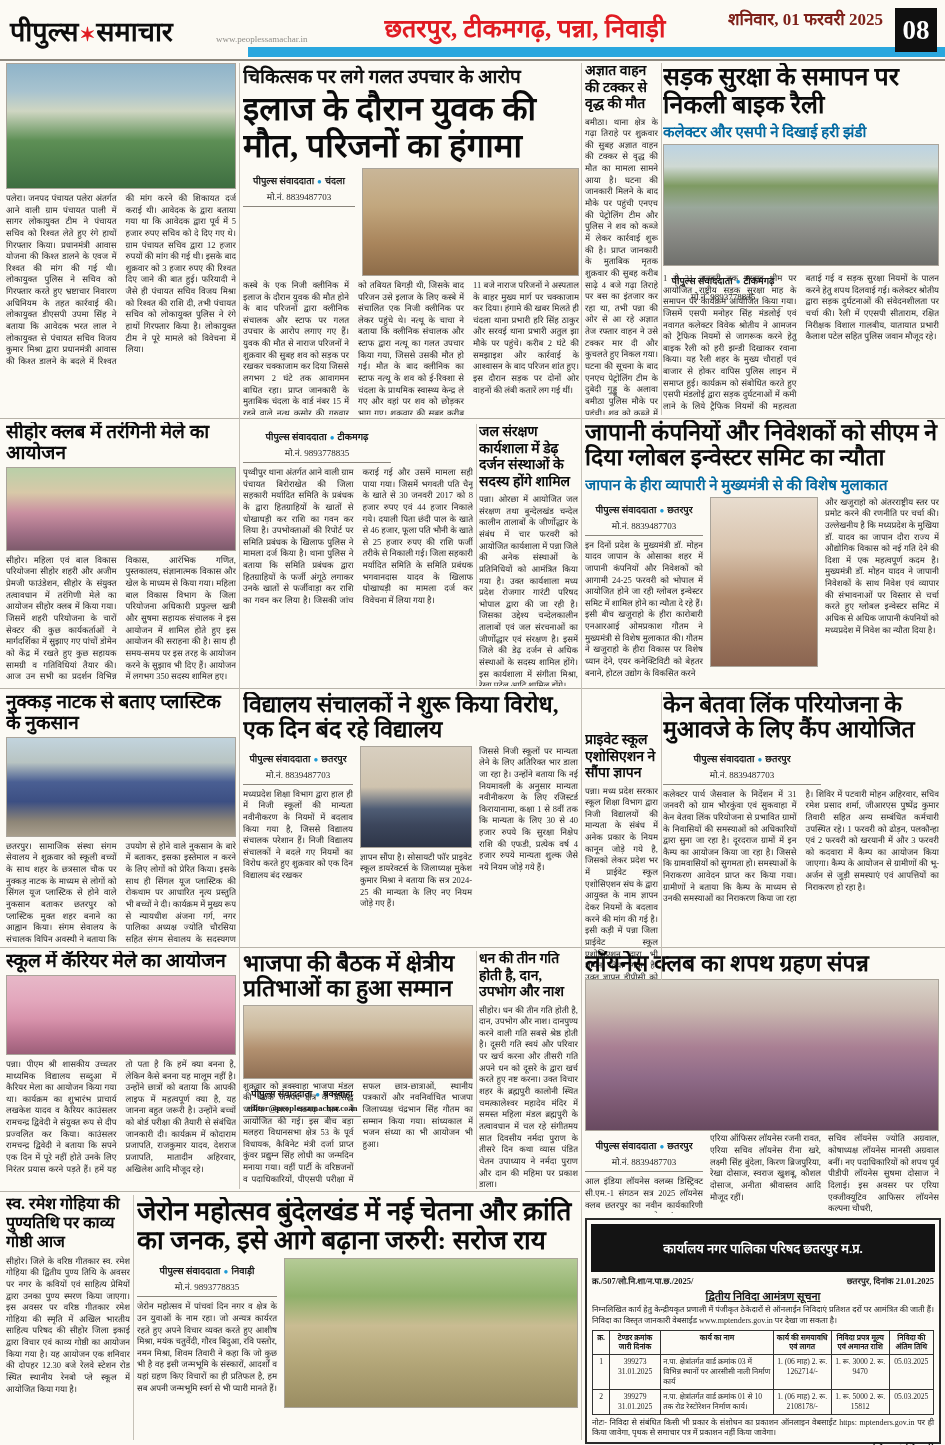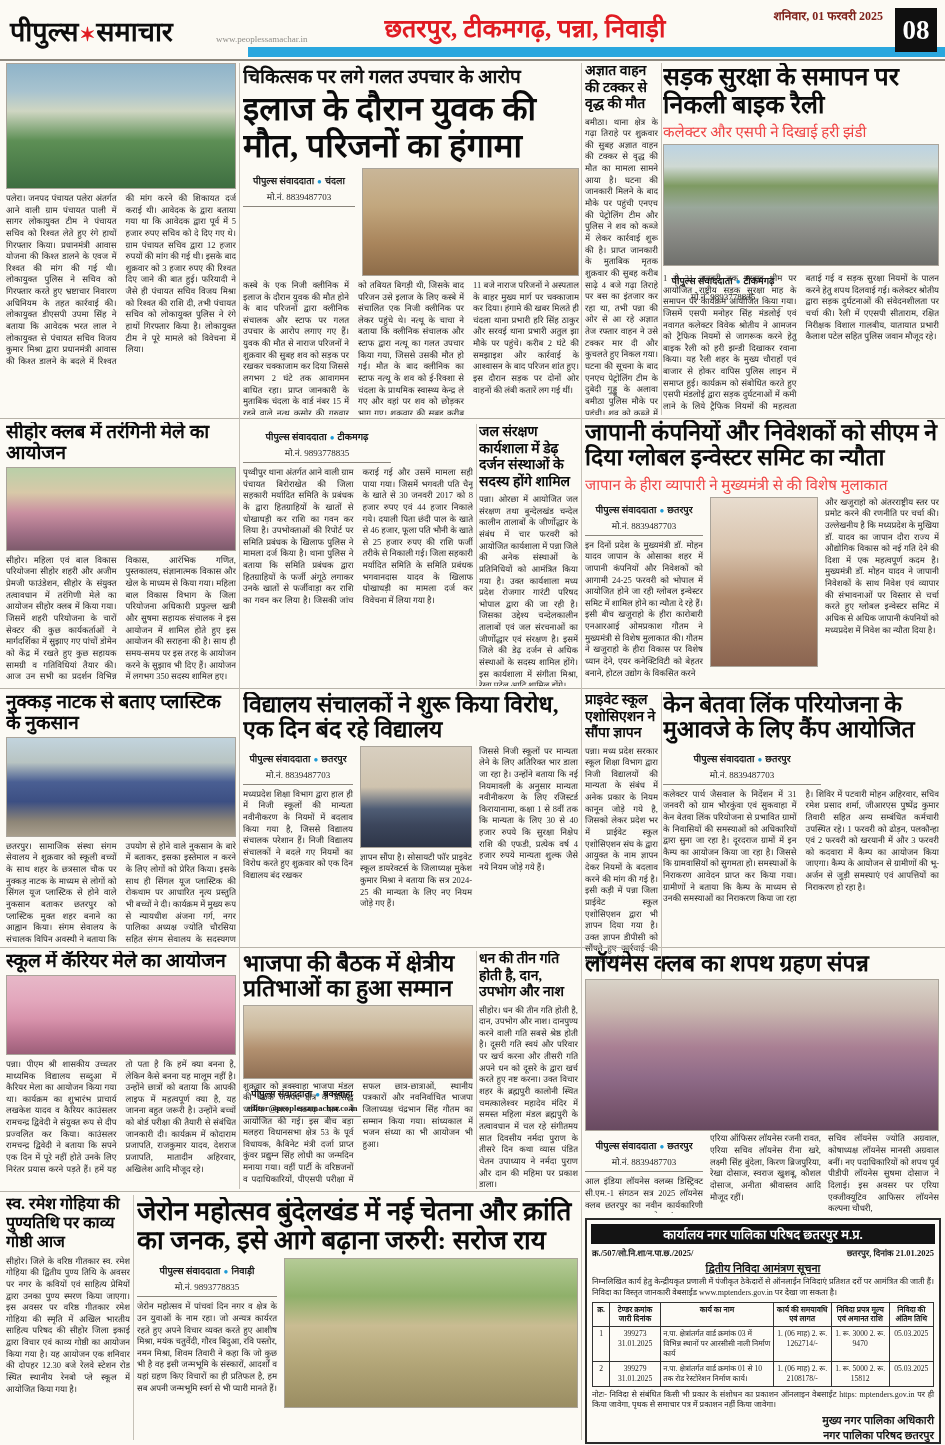--- a/index.html
+++ b/index.html
@@ -4,52 +4,52 @@
 <style>
   html,body{margin:0;padding:0;background:#e9e7e1;}
   .page{position:relative;width:945px;height:1445px;margin:0 auto;background:#fcfaf4;
         font-family:"Liberation Serif","DejaVu Serif",serif;overflow:hidden;color:#1b1b1b;}
   
   .logo{position:absolute;left:10px;top:12px;font-size:27px;font-weight:bold;color:#0d0d0d;white-space:nowrap;}
   .logo .star{color:#e01b22;font-size:19px;vertical-align:middle;padding:0 1px;}
   .site{position:absolute;left:216px;top:34px;font-size:9px;color:#8f8d88;}
   .edition{position:absolute;left:255px;top:10px;width:540px;text-align:center;
            font-size:25px;font-weight:bold;color:#e01b22;}
-  .dateline{position:absolute;right:62px;top:7px;font-size:12px;font-weight:bold;color:#7e211a;}
+  .dateline{position:absolute;right:62px;top:7px;font-size:17px;font-weight:bold;color:#7e211a;}
   .pagenum{position:absolute;right:8px;top:8px;width:42px;height:44px;background:#101010;color:#fff;
            font-size:27px;font-weight:bold;text-align:center;line-height:44px;z-index:3;}
   .blue-bar{position:absolute;left:248px;right:0;top:47px;height:10px;background:#2aa7de;z-index:2;}
   .rule-h{position:absolute;height:1px;background:#b7b2a8;}
   .rule-v{position:absolute;width:1px;background:#c6c1b7;}
   .mast-rule{position:absolute;left:0;top:59px;width:945px;height:2px;background:#8d887e;}
   
   .article{position:absolute;overflow:hidden;}
   .hd{font-weight:bold;color:#0c0c0c;line-height:1.1;margin:0 0 3px;}
   .hd-xl{font-size:33px;line-height:1.12;}
   .hd-lg{font-size:23px;}
   .hd-md{font-size:19px;}
   .hd-rally{font-size:25px;}
   .hd-sm{font-size:14px;line-height:1.18;}
   .kicker{font-size:19px;font-weight:bold;margin:0 0 2px;color:#101010;}
-  .subhead{font-size:15px;font-weight:normal;margin:1px 0 3px;color:#ef4444;}
+  .subhead{font-size:15px;font-weight:bold;margin:1px 0 3px;color:#0369a1;}
   .byl{text-align:center;padding:2px 4px 3px;border-bottom:1px solid #8a857c;}
   .byl .name,.byl .place{font-size:9.5px;font-weight:bold;}
   .byl .dot{color:#1d9ad6;font-size:8px;padding:0 3px;}
   .byl .ph{font-size:9px;margin-top:2px;}
   .byl .em{font-size:8.5px;font-weight:bold;margin-top:2px;}
   .body-txt{font-size:8.5px;line-height:1.37;text-align:justify;color:#1d1d1d;margin-top:4px;}
   .c2{column-count:2;column-gap:9px;}
   .c3{column-count:3;column-gap:9px;}
   .photo{position:relative;overflow:hidden;border:1px solid #aaa49a;}
   .row{display:flex;gap:7px;}
   .col{min-width:0;}
   
   .tender{position:absolute;border:2px solid #2b2b2b;background:#fdfbf6;padding:0 5px 4px;}
   .tender .bar{background:#141414;color:#fff;text-align:center;font-weight:bold;font-size:13px;
-               padding:1px 0;margin:4px -1px 3px;}
+               padding:15px 0;margin:4px -1px 3px;}
   .tender .refrow{display:flex;justify-content:space-between;font-size:8.5px;font-weight:bold;}
   .tender .title{text-align:center;font-size:11px;font-weight:bold;text-decoration:underline;margin:2px 0;}
   .tender .intro{font-size:8px;line-height:1.35;text-align:justify;}
   .tender table{width:100%;border-collapse:collapse;margin-top:3px;font-size:7.6px;}
   .tender th,.tender td{border:1px solid #333;padding:2px 2px;text-align:center;vertical-align:top;line-height:1.3;}
   .tender td.l{text-align:left;}
   .tender .note{font-size:8px;line-height:1.35;margin-top:3px;text-align:justify;}
   .tender .sign{font-size:11px;font-weight:bold;text-align:right;line-height:1.35;margin-top:2px;}
 </style>
 </head>
@@ -166,21 +166,21 @@
         <div class="body-txt">मध्यप्रदेश शिक्षा विभाग द्वारा हाल ही में निजी स्कूलों की मान्यता नवीनीकरण के नियमों में बदलाव किया गया है, जिससे विद्यालय संचालक परेशान हैं। निजी विद्यालय संचालकों ने बदले गए नियमों का विरोध करते हुए शुक्रवार को एक दिन विद्यालय बंद रखकर</div>
       </div>
       <div class="col" style="width:112px;">
         <div class="photo" style="height:100px;background:linear-gradient(180deg,#d8cfc0 0%,#cfc3ae 40%,#4f5d75 62%,#3c465c 78%,#2e3648 100%);"></div>
         <div class="body-txt">ज्ञापन सौंपा है। सोसायटी फॉर प्राइवेट स्कूल डायरेक्टर्स के जिलाध्यक्ष मुकेश कुमार मिश्रा ने बताया कि सत्र 2024-25 की मान्यता के लिए नए नियम जोड़े गए हैं।</div>
       </div>
       <div class="col body-txt" style="flex:1;margin-top:0;">जिससे निजी स्कूलों पर मान्यता लेने के लिए अतिरिक्त भार डाला जा रहा है। उन्होंने बताया कि नई नियमावली के अनुसार मान्यता नवीनीकरण के लिए रजिस्टर्ड किरायानामा, कक्षा 1 से 8वीं तक कि मान्यता के लिए 30 से 40 हजार रुपये कि सुरक्षा निक्षेप राशि की एफडी, प्रत्येक वर्ष 4 हजार रुपये मान्यता शुल्क जैसे नये नियम जोड़े गये हैं।</div>
     </div>
   </div>
 
-  <div class="article" style="left:585px;top:692px;width:73px;height:288px;">
+  <div class="article" style="left:585px;top:732px;width:73px;height:288px;">
     <div class="hd hd-sm">प्राइवेट स्कूल एशोसिएशन ने सौंपा ज्ञापन</div>
     <div class="body-txt">पन्ना। मध्य प्रदेश सरकार स्कूल शिक्षा विभाग द्वारा निजी विद्यालयों की मान्यता के संबंध में अनेक प्रकार के नियम कानून जोड़े गये है, जिसको लेकर प्रदेश भर में प्राईवेट स्कूल एशोसिएशन संघ के द्वारा आयुक्त के नाम ज्ञापन देकर नियमों के बदलाव करने की मांग की गई है। इसी कड़ी में पन्ना जिला प्राईवेट स्कूल एशोसिएशन द्वारा भी ज्ञापन दिया गया है। उक्त ज्ञापन डीपीसी को सौंपते हुए कार्रवाई की मांग की गई है।</div>
   </div>
 
   <div class="article" style="left:663px;top:692px;width:276px;height:288px;">
     <div class="hd hd-lg">केन बेतवा लिंक परियोजना के मुआवजे के लिए कैंप आयोजित</div>
     <div class="byl" style="width:150px;">
       <div><span class="name">पीपुल्स संवाददाता</span><span class="dot">●</span><span class="place">छतरपुर</span></div>
       <div class="ph">मो.नं. 8839487703</div>
     </div>

